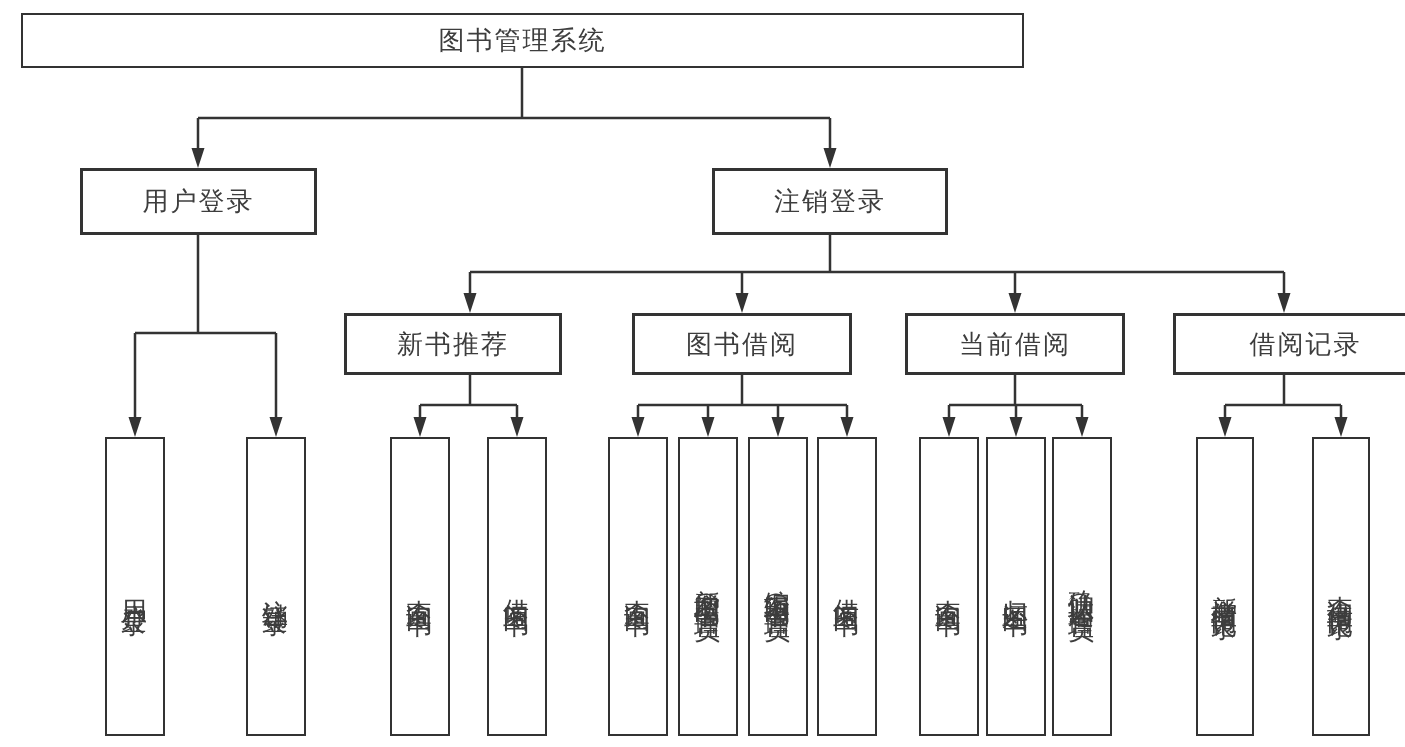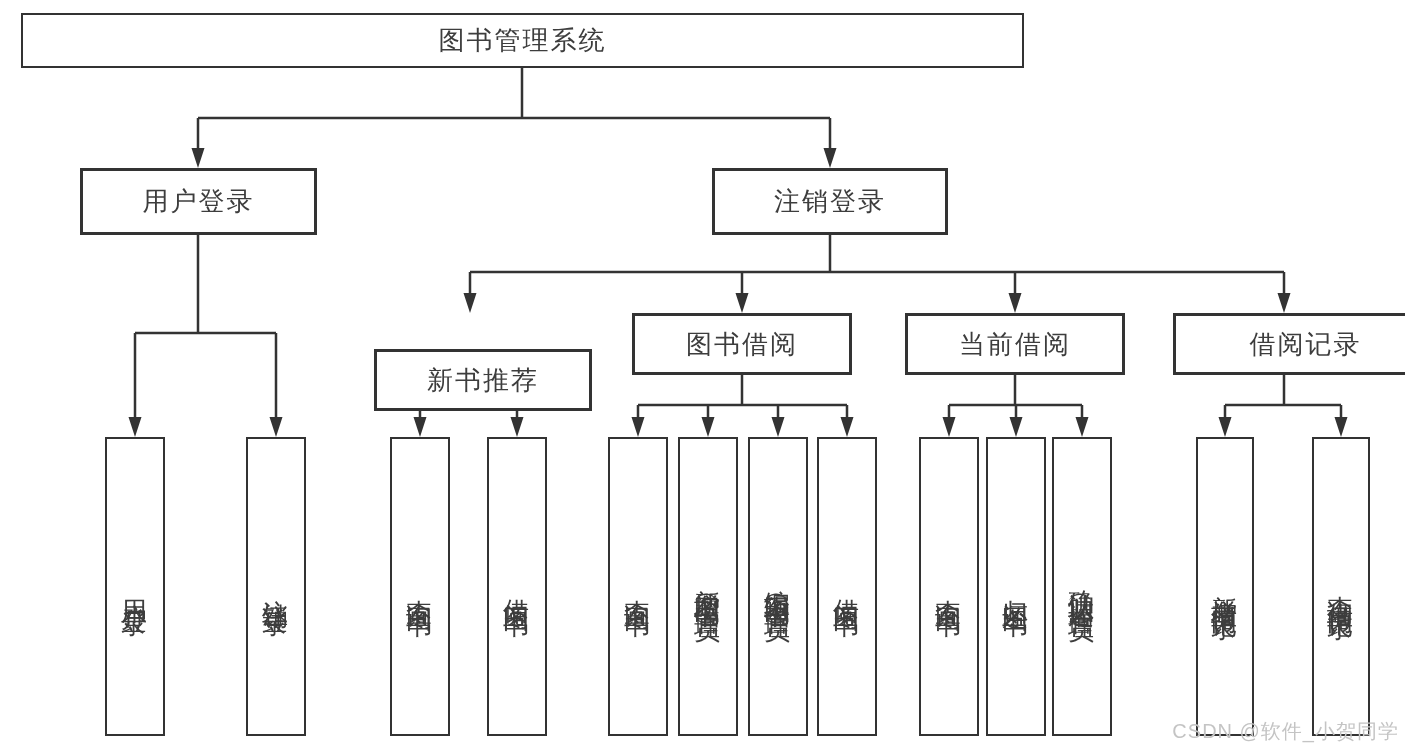--- a/index.html
+++ b/index.html
@@ -100,21 +100,21 @@
       M1075.5 417 L1088.5 417 L1082 437 Z
       M1218.5 417 L1231.5 417 L1225 437 Z
       M1334.5 417 L1347.5 417 L1341 437 Z"></path>
   </svg>
 
   <div class="node root" style="left:21px; top:13px; width:1003px; height:55px;">图书管理系统</div>
 
   <div class="node" style="left:80px; top:168px; width:237px; height:67px;">用户登录</div>
   <div class="node" style="left:712px; top:168px; width:236px; height:67px;">注销登录</div>
 
-  <div class="node" style="left:374px; top:313px; width:218px; height:62px;margin-top:36px;">新书推荐</div>
+  <div class="node" style="left:344px; top:313px; width:218px; height:62px;">新书推荐</div>
   <div class="node" style="left:905px; top:313px; width:220px; height:62px;">当前借阅</div>
   <div class="node" style="left:632px; top:313px; width:220px; height:62px;">图书借阅</div>
   <div class="node" style="left:1173px; top:313px; width:265px; height:62px;">借阅记录</div>
 
   <div class="node vert" style="left:105px; top:437px; width:60px; height:299px;">用户登录</div>
   <div class="node vert" style="left:246px; top:437px; width:60px; height:299px;">注销登录</div>
 
   <div class="node vert" style="left:390px; top:437px; width:60px; height:299px;">查询图书</div>
   <div class="node vert" style="left:487px; top:437px; width:60px; height:299px;">借阅图书</div>
 
@@ -123,14 +123,13 @@
   <div class="node vert" style="left:748px; top:437px; width:60px; height:299px;">编辑图书（管理员）</div>
   <div class="node vert" style="left:817px; top:437px; width:60px; height:299px;">借阅图书</div>
 
   <div class="node vert" style="left:919px; top:437px; width:60px; height:299px;">查询图书</div>
   <div class="node vert" style="left:986px; top:437px; width:60px; height:299px;">归还图书</div>
   <div class="node vert" style="left:1052px; top:437px; width:60px; height:299px;">确认归还（管理员）</div>
 
   <div class="node vert" style="left:1196px; top:437px; width:58px; height:299px;">新增借阅记录</div>
   <div class="node vert" style="left:1312px; top:437px; width:58px; height:299px;">查询借阅记录</div>
 
-  <div class="watermark">CSDN @软件_小贺同学</div>
 </div>
 
 </body></html>

